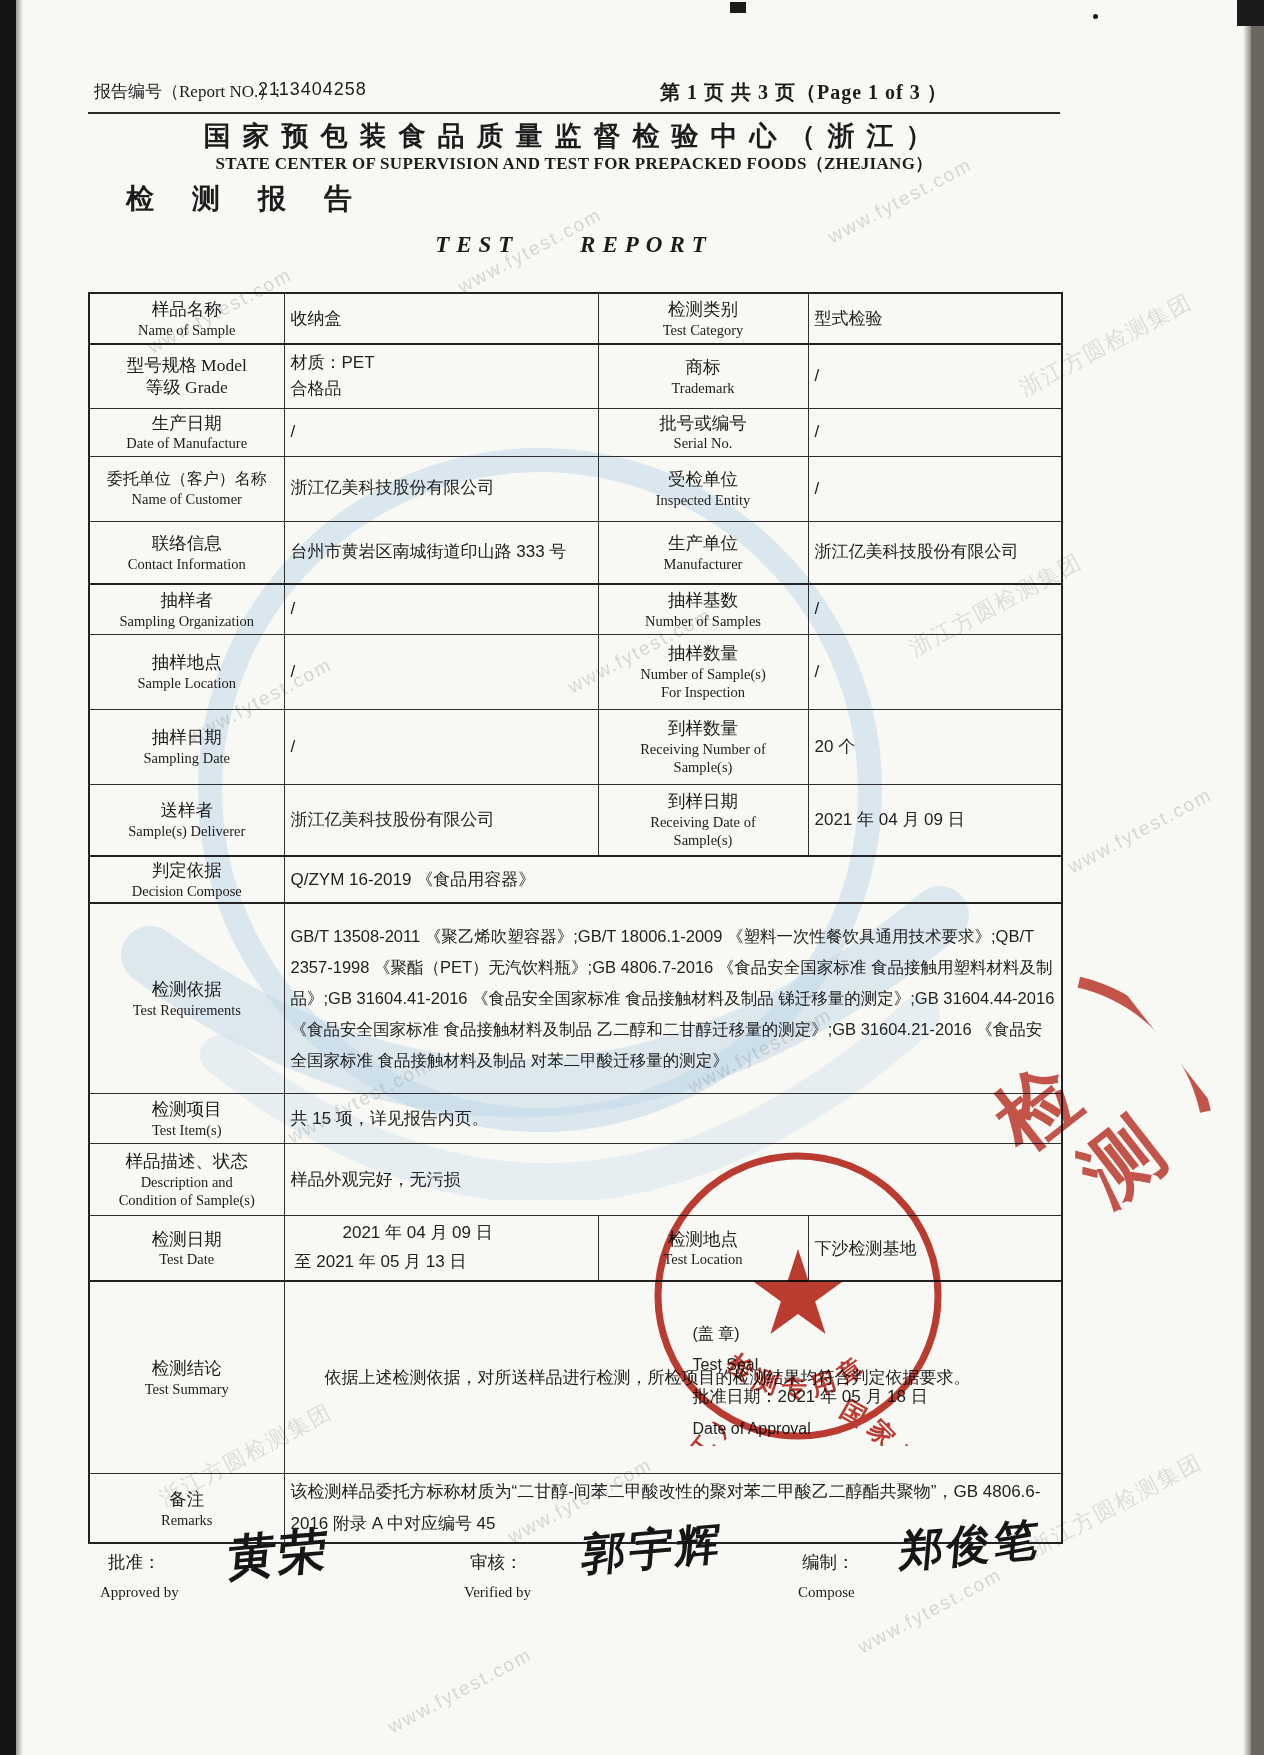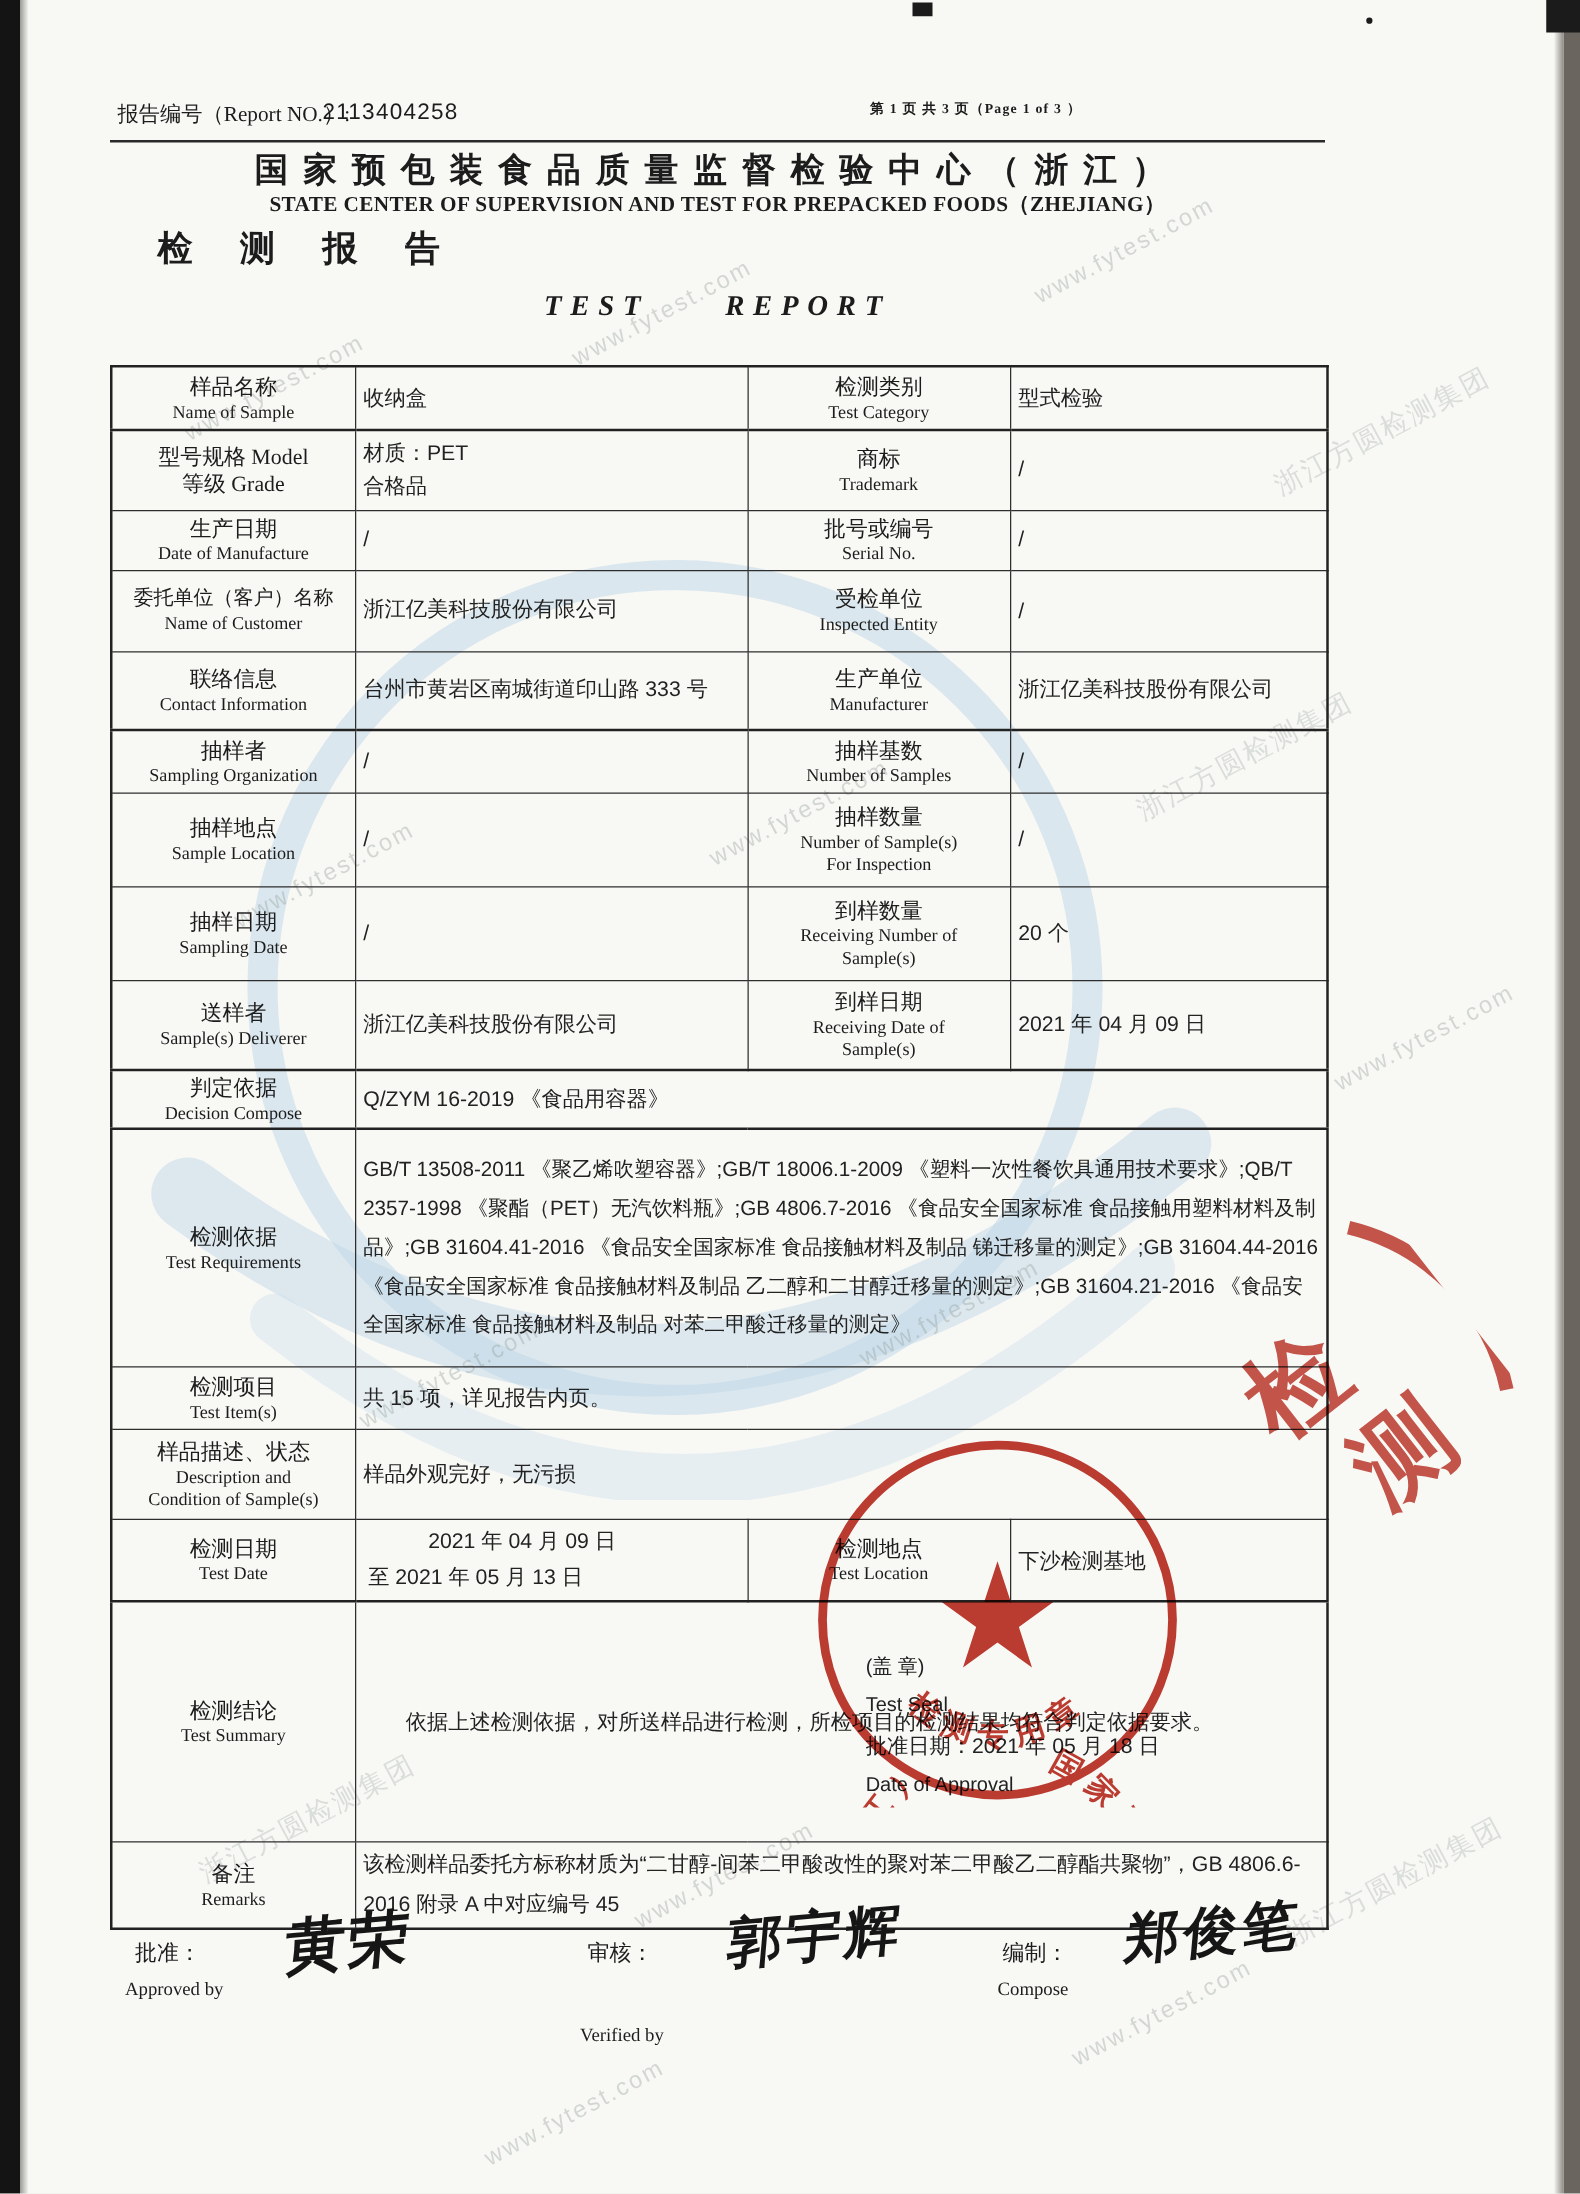--- a/index.html
+++ b/index.html
@@ -15,21 +15,21 @@
   .smudge{position:absolute;background:#1b1b1b;z-index:7;}
   
   .wm{position:absolute;font-family:"Liberation Sans",sans-serif;font-size:19px;
       color:rgba(139,155,150,0.35);letter-spacing:2px;white-space:nowrap;z-index:1;}
   .wmc{font-size:22px;color:rgba(150,162,158,0.30);}
   .bluelogo{position:absolute;left:70px;top:400px;z-index:0;}
   
   .hdr-item{position:absolute;z-index:2;}
   .rep-label{left:94px;top:80px;font-size:17px;}
   .rep-no{left:258px;top:79px;font-size:18px;font-family:"Liberation Sans",sans-serif;letter-spacing:1px;}
-  .page-info{left:696px;top:79px;font-size:11px;font-weight:bold;letter-spacing:1px;}
+  .page-info{left:660px;top:79px;font-size:20px;font-weight:bold;letter-spacing:1px;}
   .hline{position:absolute;left:88px;top:112px;width:972px;height:2px;background:#2a2a2a;z-index:2;}
   .org-cn{left:88px;top:118px;width:972px;text-align:center;font-size:27px;font-weight:bold;letter-spacing:12px;}
   .org-en{left:88px;top:152px;width:972px;text-align:center;font-size:17px;font-weight:bold;letter-spacing:.3px;}
   .t-cn{left:88px;top:180px;width:972px;text-align:left;font-size:28px;font-weight:bold;
         letter-spacing:38px;text-indent:38px;}
   .t-en{left:88px;top:232px;width:972px;text-align:center;font-size:23px;font-weight:bold;
         word-spacing:48px;letter-spacing:7px;font-style:italic;}
   
   table.rpt{position:absolute;left:88px;top:292px;width:973px;border-collapse:collapse;
         table-layout:fixed;z-index:2;background:transparent;}
@@ -375,20 +375,20 @@
     <path d="M210,20 a170,170 0 0 1 20,180" fill="none" stroke="#bb2b20" stroke-width="11"></path>
     <text x="60" y="120" font-size="78" font-weight="bold" fill="#bb2b20">检</text>
     <text x="95" y="215" font-size="78" font-weight="bold" fill="#bb2b20">测</text>
   </svg>
 
   <div class="sig-label" style="left:108px;top:1550px;">批准：</div>
   <div class="sig-en" style="left:100px;top:1584px;">Approved by</div>
   <div class="sig" style="left:228px;top:1522px;">黄荣</div>
 
   <div class="sig-label" style="left:470px;top:1550px;">审核：</div>
-  <div class="sig-en" style="left:464px;top:1584px;margin-top:37px;">Verified by</div>
+  <div class="sig-en" style="left:464px;top:1584px;">Verified by</div>
   <div class="sig" style="left:582px;top:1520px;font-size:44px;">郭宇辉</div>
 
   <div class="sig-label" style="left:802px;top:1550px;">编制：</div>
   <div class="sig-en" style="left:798px;top:1584px;">Compose</div>
   <div class="sig" style="left:900px;top:1516px;font-size:44px;">郑俊笔</div>
 
 </div>
 
 </body></html>

